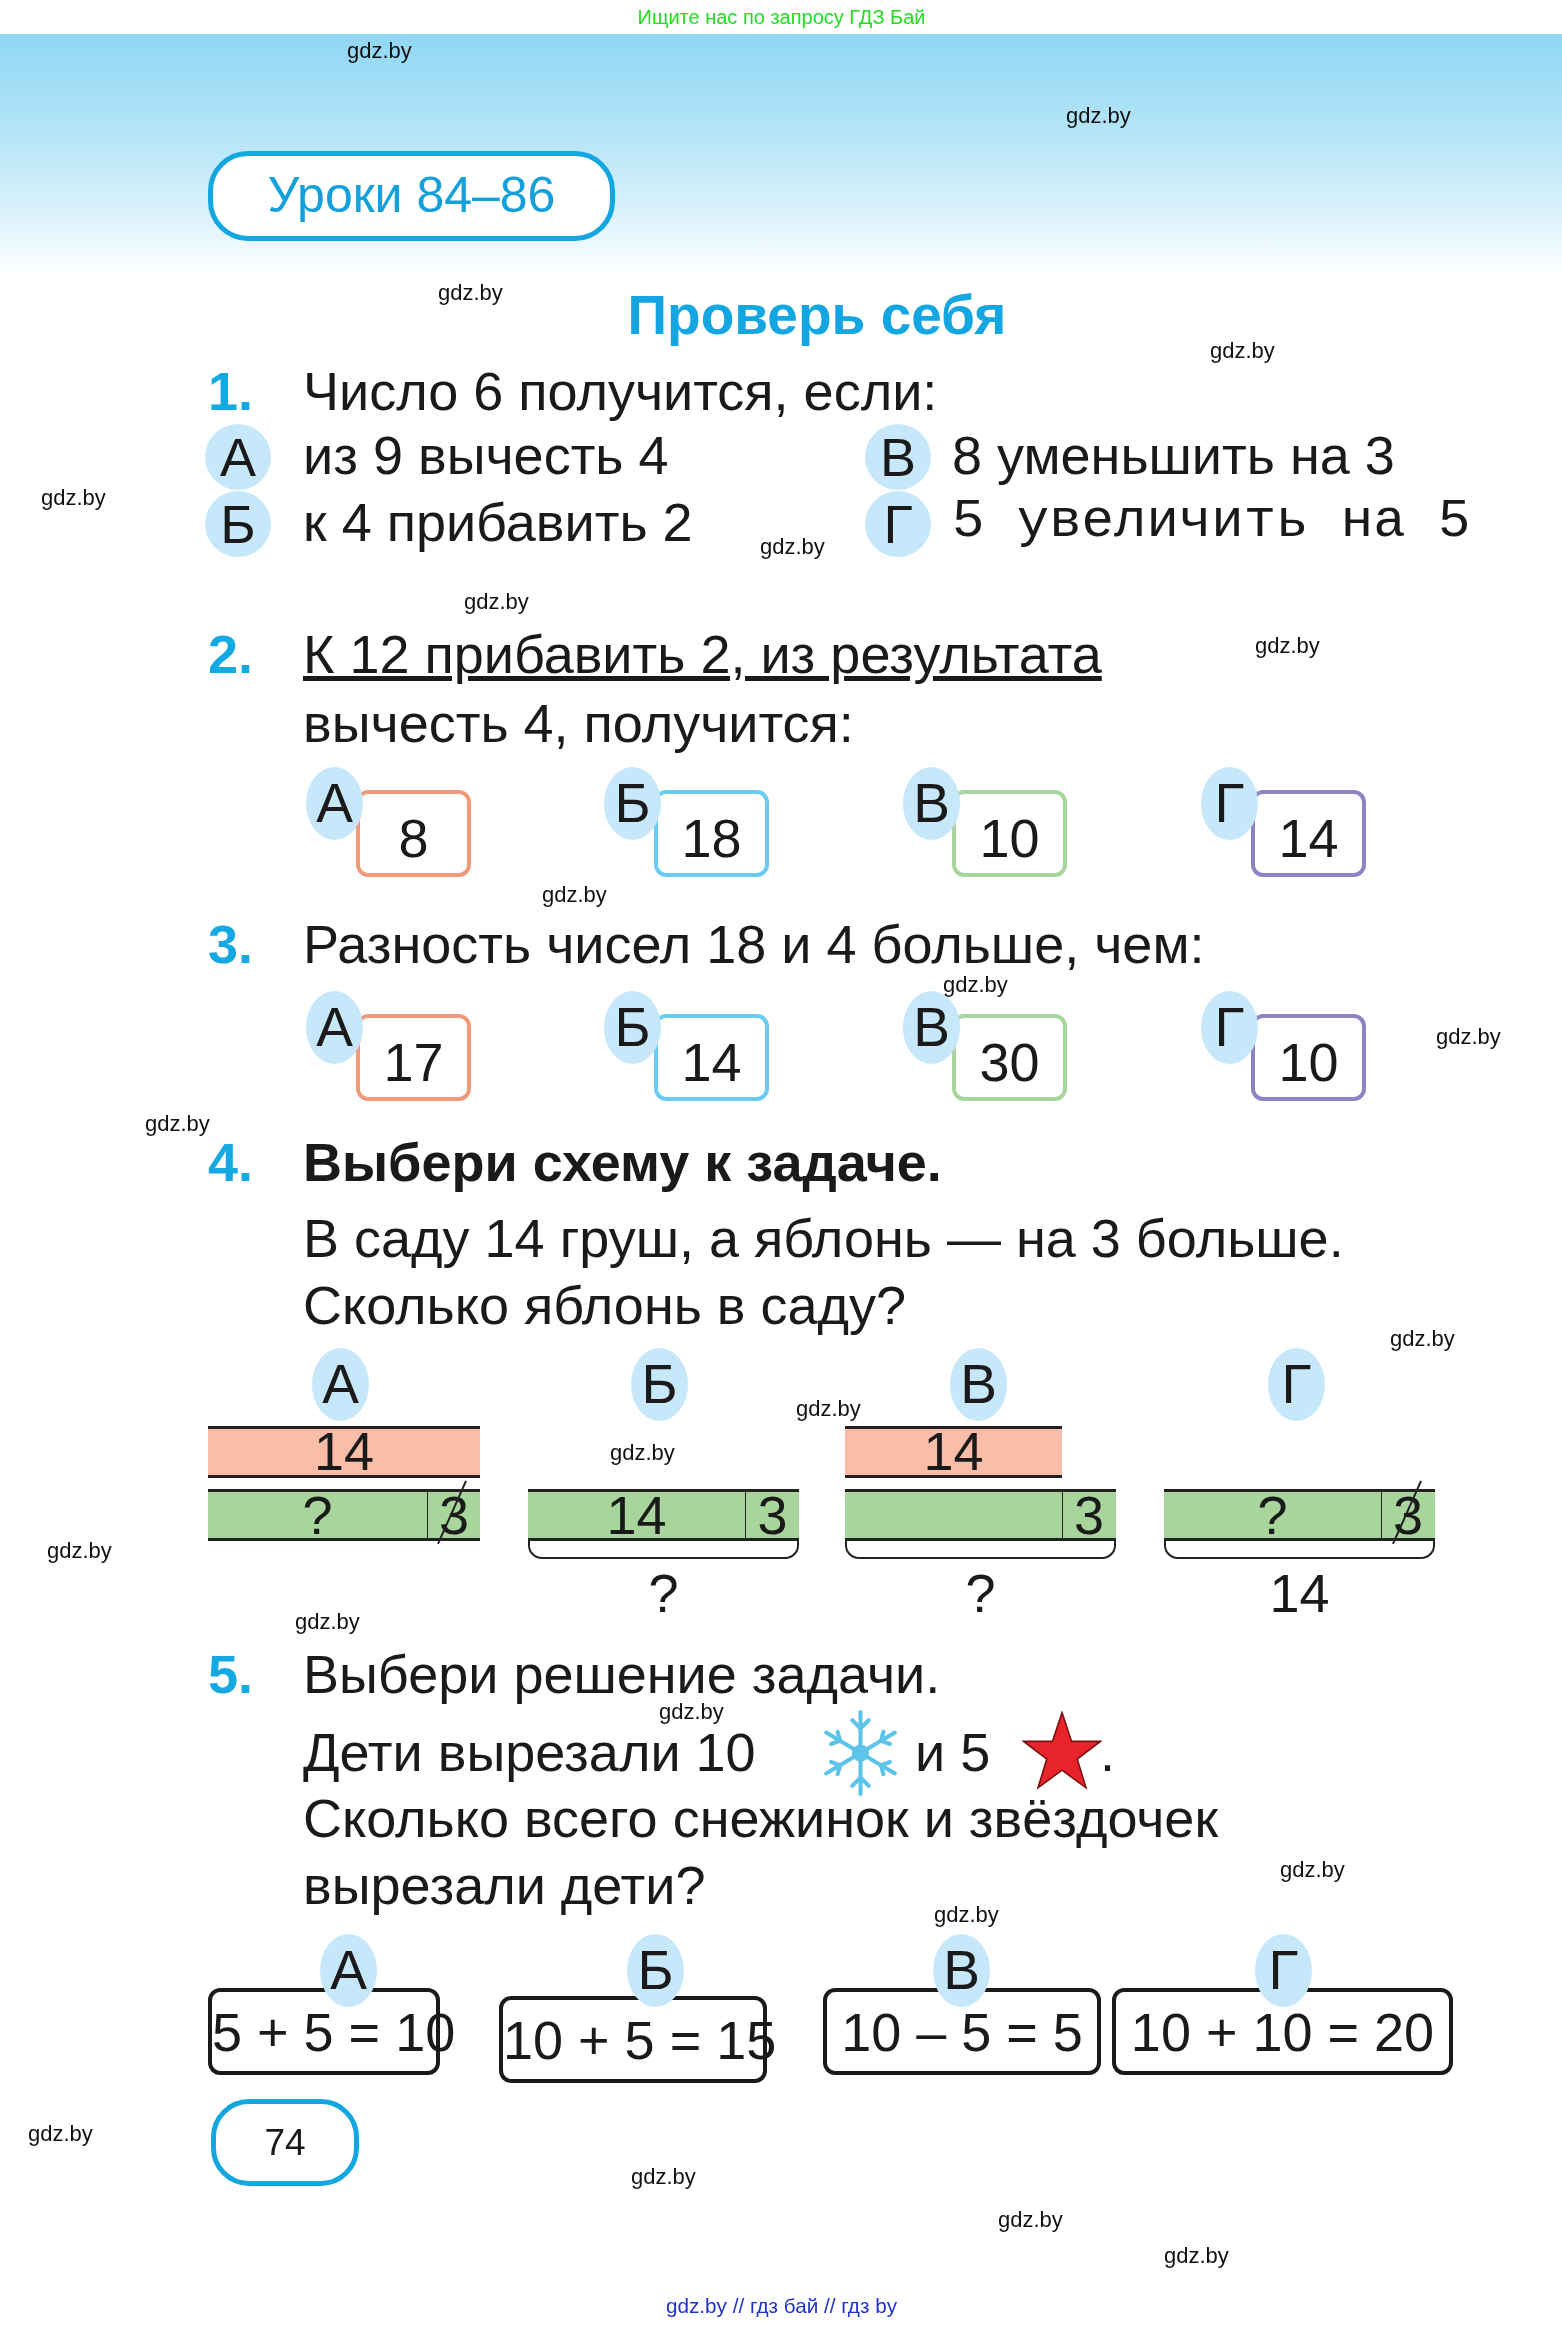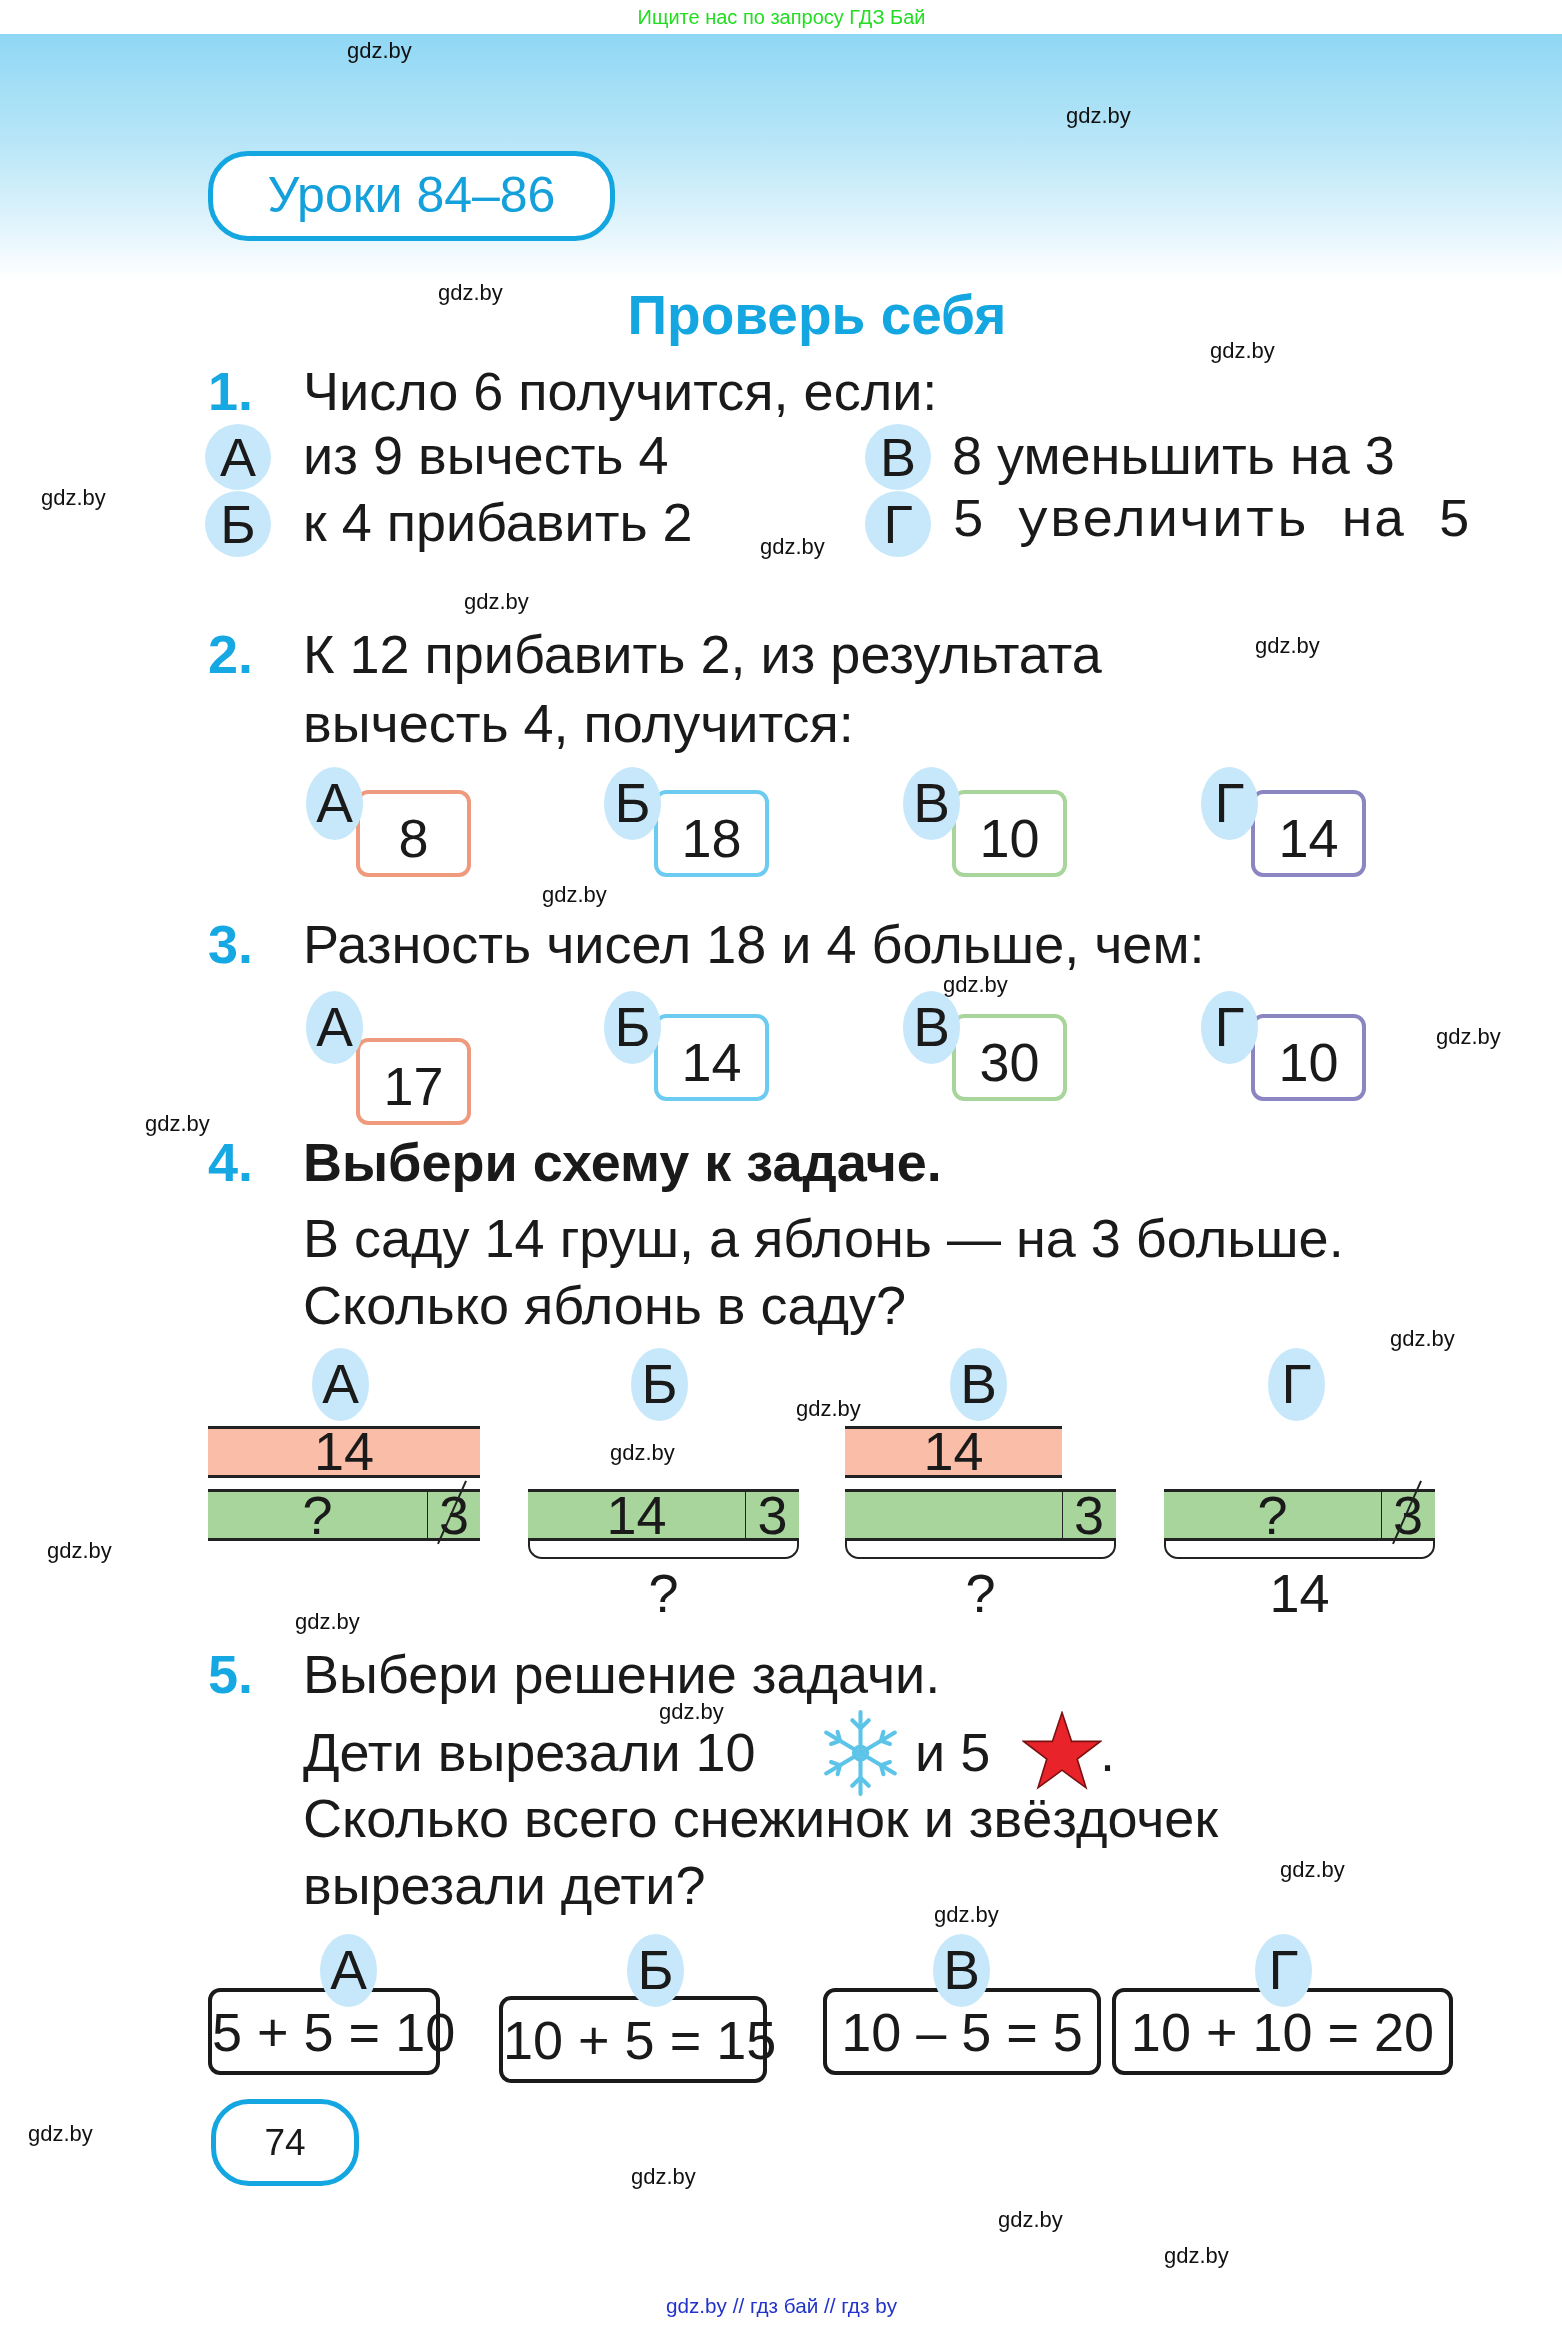--- a/index.html
+++ b/index.html
@@ -84,36 +84,36 @@
 <div class="abs letter-circ" style="left:205px;top:424px;">А</div>
 <div class="abs qtext" style="left:303px;top:424px;">из 9 вычесть 4</div>
 <div class="abs letter-circ" style="left:205px;top:491px;">Б</div>
 <div class="abs qtext" style="left:303px;top:491px;">к 4 прибавить 2</div>
 <div class="abs letter-circ" style="left:865px;top:424px;">В</div>
 <div class="abs qtext" style="left:952px;top:424px;">8 уменьшить на 3</div>
 <div class="abs letter-circ" style="left:865px;top:491px;">Г</div>
 <div class="abs qtext" style="left:952px;top:491px;font-family:Liberation Mono, monospace;">5 увеличить на 5</div>
 
 <div class="abs qnum" style="left:208px;top:623px;">2.</div>
-<div class="abs qtext" style="left:303px;top:623px;">К 12 прибавить 2, из результата</div>
+<div class="abs qtext" style="left:303px;top:623px;text-decoration:underline;">К 12 прибавить 2, из результата</div>
 <div class="abs qtext" style="left:303px;top:692px;">вычесть 4, получится:</div>
 
 <div class="abs ansbox c-a" style="left:356px;top:790px;">8</div>
 <div class="abs letter-oval" style="left:306px;top:767px;">А</div>
 <div class="abs ansbox c-b" style="left:654px;top:790px;">18</div>
 <div class="abs letter-oval" style="left:604px;top:767px;">Б</div>
 <div class="abs ansbox c-v" style="left:952px;top:790px;">10</div>
 <div class="abs letter-oval" style="left:903px;top:767px;">В</div>
 <div class="abs ansbox c-g" style="left:1251px;top:790px;">14</div>
 <div class="abs letter-oval" style="left:1201px;top:767px;">Г</div>
 
 <div class="abs qnum" style="left:208px;top:913px;">3.</div>
 <div class="abs qtext" style="left:303px;top:913px;">Разность чисел 18 и 4 больше, чем:</div>
 
-<div class="abs ansbox c-a" style="left:356px;top:1038px;">17</div>
+<div class="abs ansbox c-a" style="left:356px;top:1014px;">17</div>
 <div class="abs letter-oval" style="left:306px;top:991px;">А</div>
 <div class="abs ansbox c-b" style="left:654px;top:1014px;">14</div>
 <div class="abs letter-oval" style="left:604px;top:991px;">Б</div>
 <div class="abs ansbox c-v" style="left:952px;top:1014px;">30</div>
 <div class="abs letter-oval" style="left:903px;top:991px;">В</div>
 <div class="abs ansbox c-g" style="left:1251px;top:1014px;">10</div>
 <div class="abs letter-oval" style="left:1201px;top:991px;">Г</div>
 
 <div class="abs qnum" style="left:208px;top:1131px;">4.</div>
 <div class="abs qtext" style="left:303px;top:1131px;font-weight:bold;">Выбери схему к задаче.</div>

